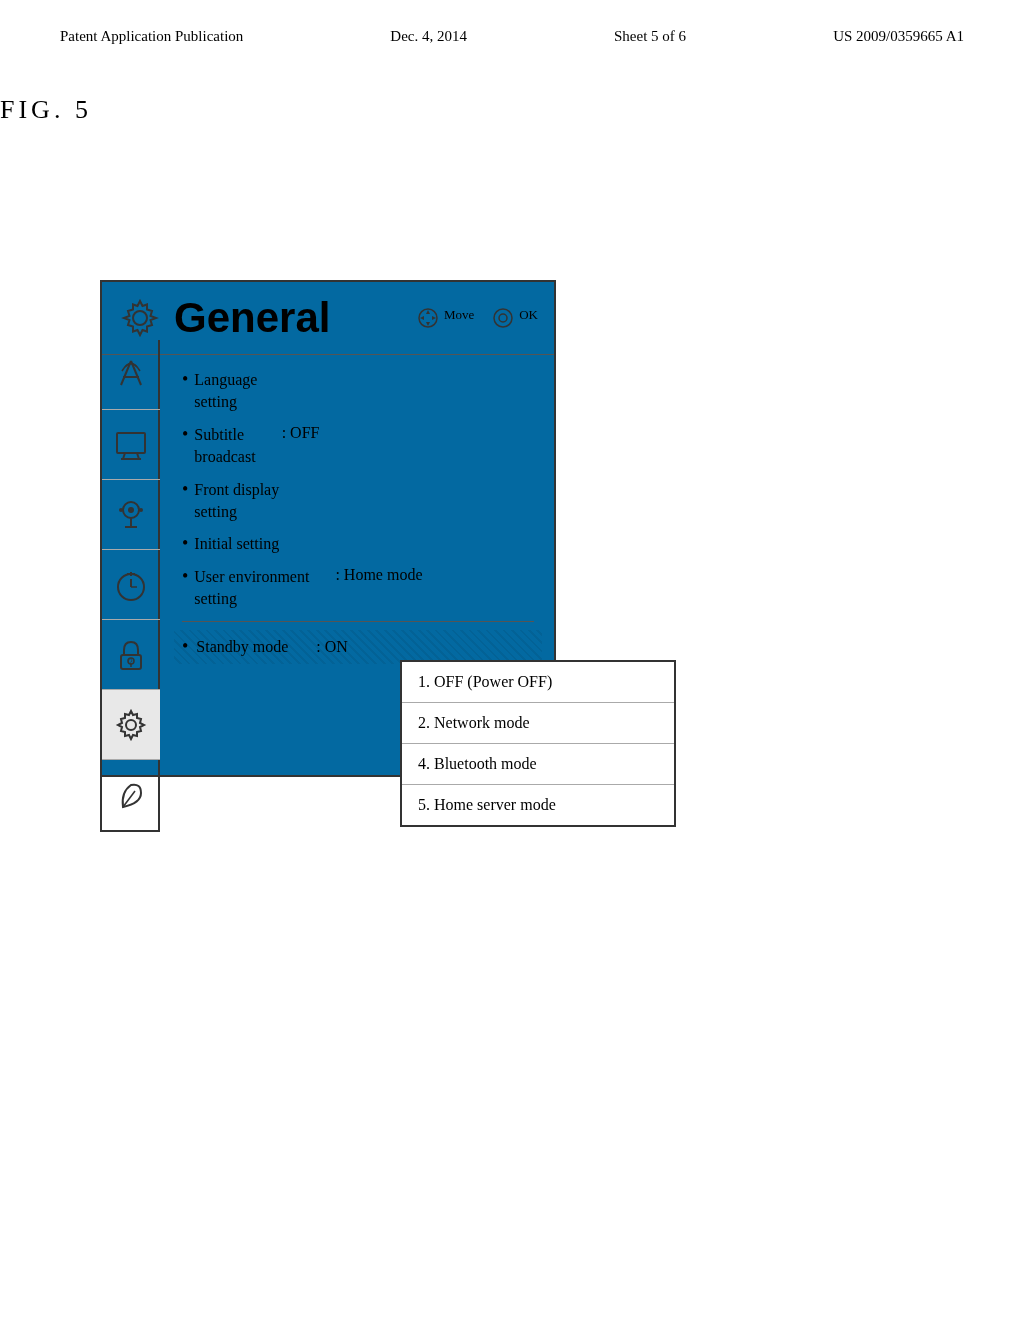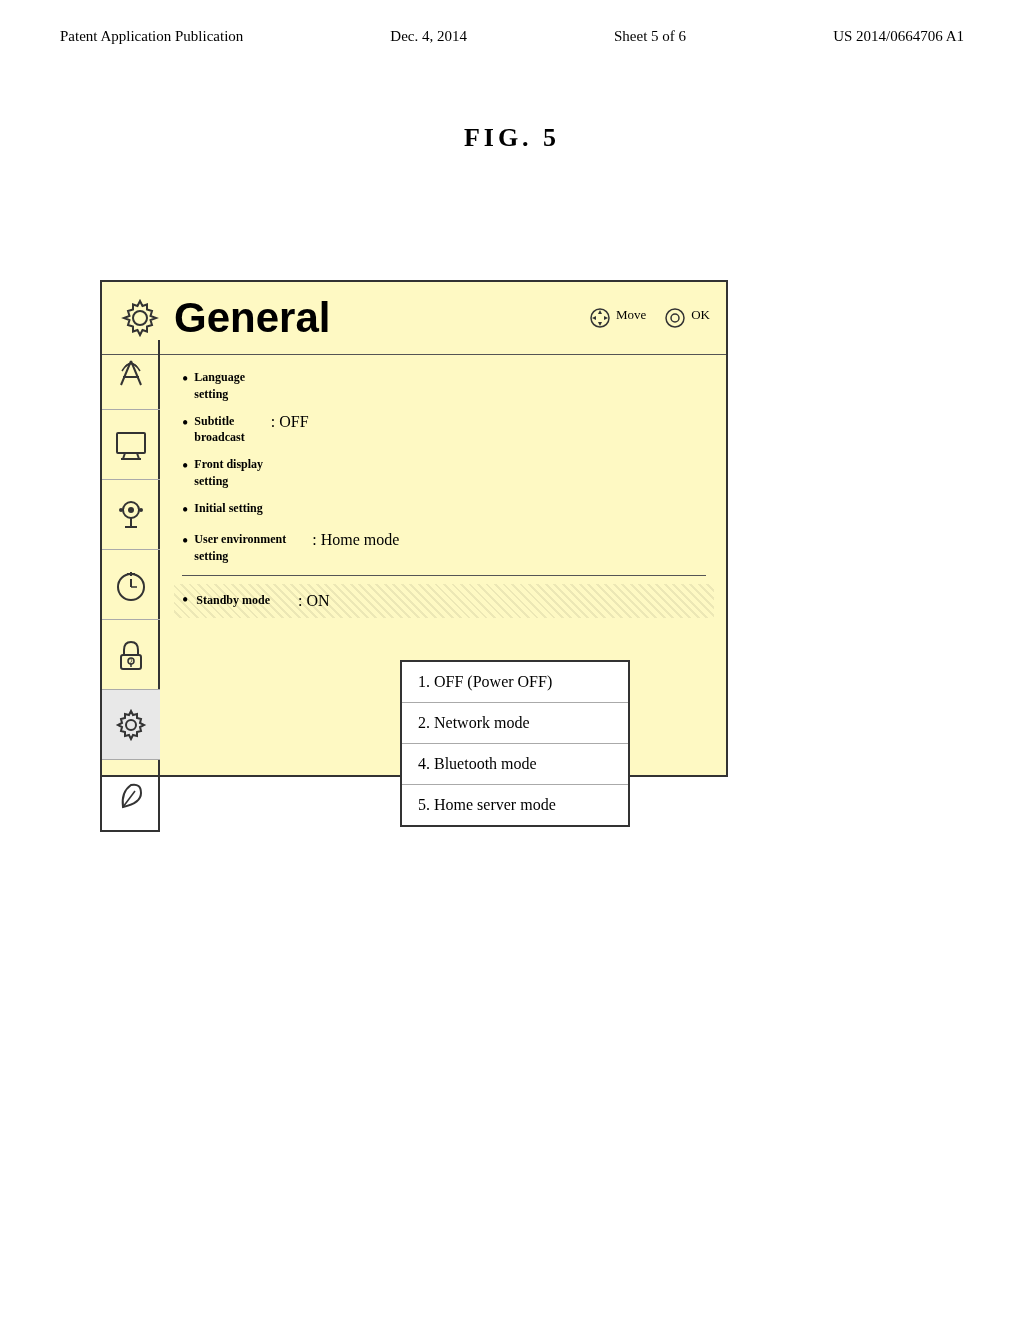--- a/index.html
+++ b/index.html
@@ -17,40 +17,40 @@
       display: flex;
       justify-content: space-between;
       align-items: flex-start;
       padding: 28px 60px 0 60px;
       font-size: 15px;
       font-weight: normal;
     }
 
     
     .fig-title {
-      text-align: center;
+      text-align: left;
       font-size: 26px;
-      font-weight: bold;
+      font-weight: normal;
       letter-spacing: 4px;
-      margin-top: 78px;
+      margin-top: 50px;
     }
 
     
     .ui-area {
       position: absolute;
       top: 280px;
       left: 100px;
       width: 830px;
     }
 
     
     .settings-panel {
       border: 2px solid #333;
-      width: 628px;
-      background: #fef9c3;
+      width: 456px;
+      background: #0369a1;
     }
 
     
     .panel-header {
       display: flex;
       align-items: center;
       justify-content: space-between;
       padding: 12px 16px;
       border-bottom: 1px solid #555;
     }
@@ -120,23 +120,22 @@
       align-items: flex-start;
       gap: 6px;
     }
 
     .bullet {
       font-size: 18px;
       line-height: 1.2;
     }
 
     .menu-text {
-      font-size: 12px;
+      font-size: 16px;
       line-height: 1.4;
-      font-weight: bold;
     }
 
     .menu-value {
       margin-left: 20px;
       font-size: 16px;
     }
 
     
     .selected-row {
       background: repeating-linear-gradient(
@@ -151,21 +150,21 @@
       display: flex;
       align-items: center;
       gap: 8px;
     }
 
     
     .dropdown-popup {
       position: absolute;
       top: 380px;
       left: 300px;
-      width: 230px;
+      width: 276px;
       border: 2px solid #333;
       background: #fff;
       z-index: 10;
     }
 
     .dropdown-item {
       padding: 11px 16px;
       font-size: 16px;
       border-bottom: 1px solid #aaa;
     }
@@ -179,21 +178,21 @@
       overflow: visible;
     }
   </style>
 </head>
 <body>
 
 <div class="patent-header">
   <span>Patent Application Publication</span>
   <span>Dec. 4, 2014</span>
   <span>Sheet 5 of 6</span>
-  <span>US 2014/0664706 A1</span>
+  <span>US 2009/0359665 A1</span>
 </div>
 
 <div class="fig-title">FIG.  5</div>
 
 <div class="ui-area">
 
   <div class="sidebar-icons">
 
     <div class="icon-cell">
       <svg width="36" height="36" viewBox="0 0 36 36">

